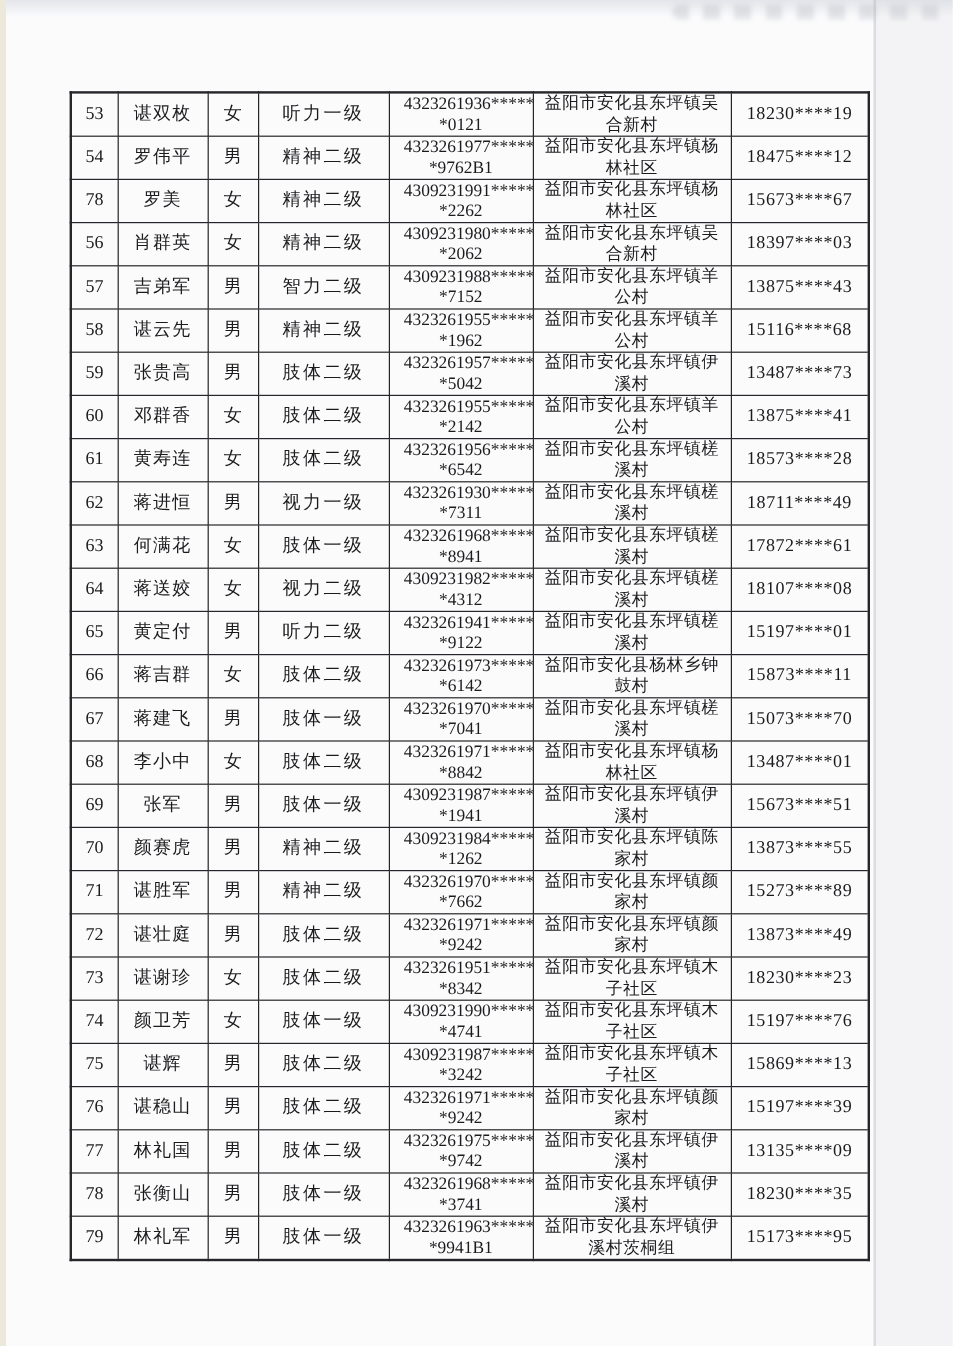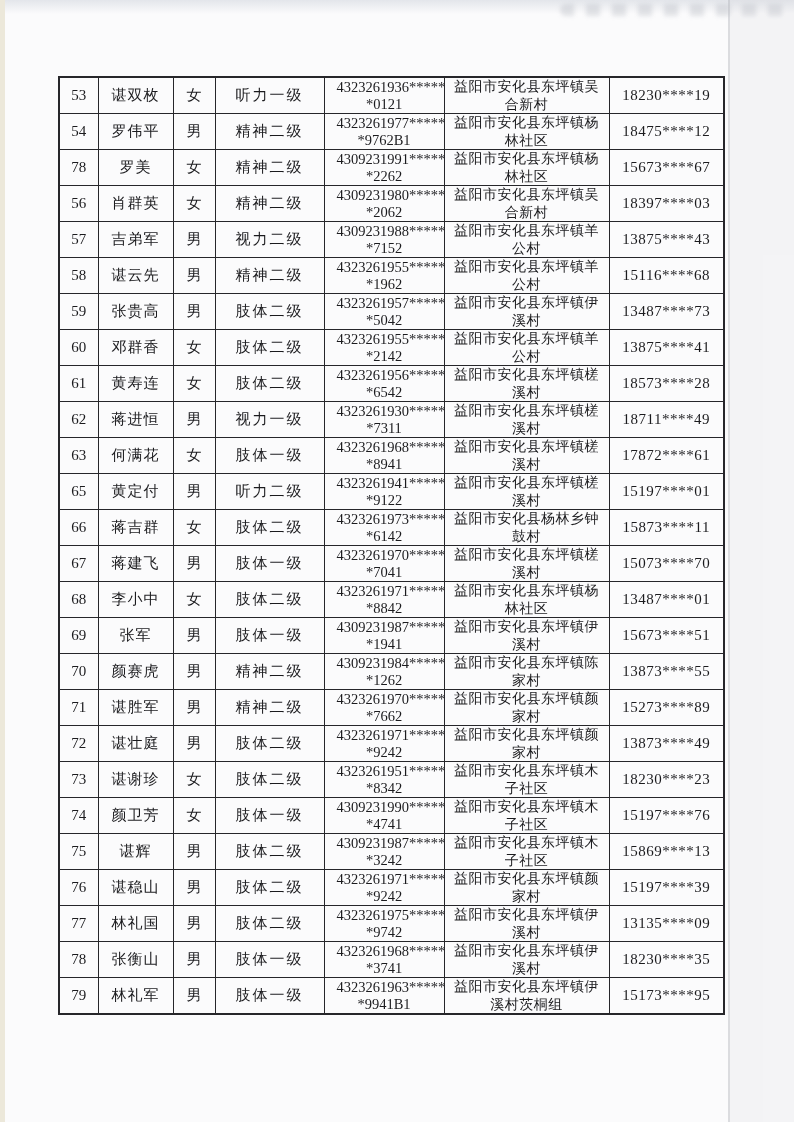--- a/index.html
+++ b/index.html
@@ -174,21 +174,21 @@
     <td class="cell-address">
       <span class="address-text">益阳市安化县东坪镇吴合新村</span>
     </td>
     <td class="cell-phone">18397****03</td>
   </tr>
 
   <tr>
     <td class="cell-no">57</td>
     <td class="cell-name">吉弟军</td>
     <td class="cell-gender">男</td>
-    <td class="cell-type">视力二级</td>
+    <td class="cell-type">智力二级</td>
     <td class="cell-id">
       <span class="id-line">4309231988*****</span>
       <span class="id-line">*7152</span>
     </td>
     <td class="cell-address">
       <span class="address-text">益阳市安化县东坪镇羊公村</span>
     </td>
     <td class="cell-phone">13875****43</td>
   </tr>
 
@@ -275,20 +275,34 @@
     <td class="cell-id">
       <span class="id-line">4323261968*****</span>
       <span class="id-line">*8941</span>
     </td>
     <td class="cell-address">
       <span class="address-text">益阳市安化县东坪镇槎溪村</span>
     </td>
     <td class="cell-phone">17872****61</td>
   </tr>
 
+  <tr>
+    <td class="cell-no">64</td>
+    <td class="cell-name">蒋送姣</td>
+    <td class="cell-gender">女</td>
+    <td class="cell-type">视力二级</td>
+    <td class="cell-id">
+      <span class="id-line">4309231982*****</span>
+      <span class="id-line">*4312</span>
+    </td>
+    <td class="cell-address">
+      <span class="address-text">益阳市安化县东坪镇槎溪村</span>
+    </td>
+    <td class="cell-phone">18107****08</td>
+  </tr>
 
   <tr>
     <td class="cell-no">65</td>
     <td class="cell-name">黄定付</td>
     <td class="cell-gender">男</td>
     <td class="cell-type">听力二级</td>
     <td class="cell-id">
       <span class="id-line">4323261941*****</span>
       <span class="id-line">*9122</span>
     </td>

